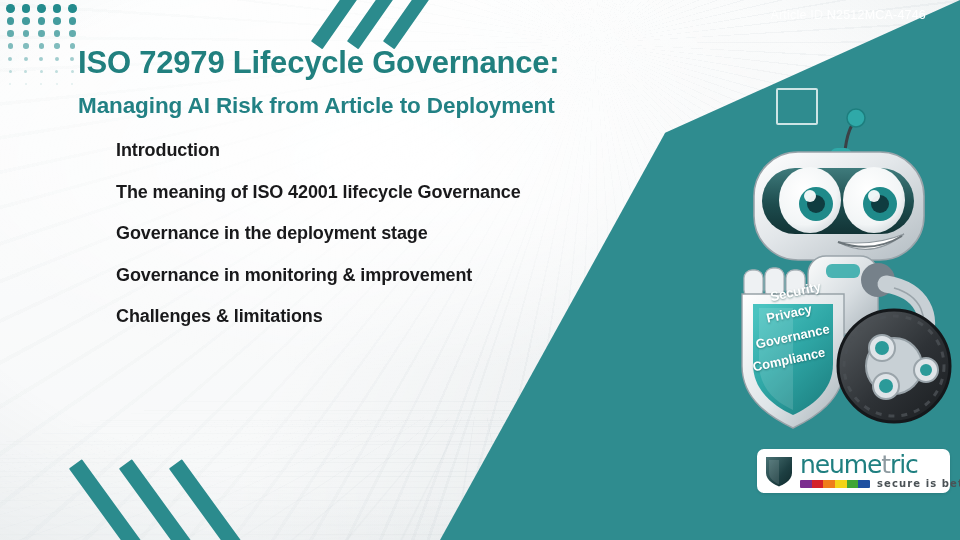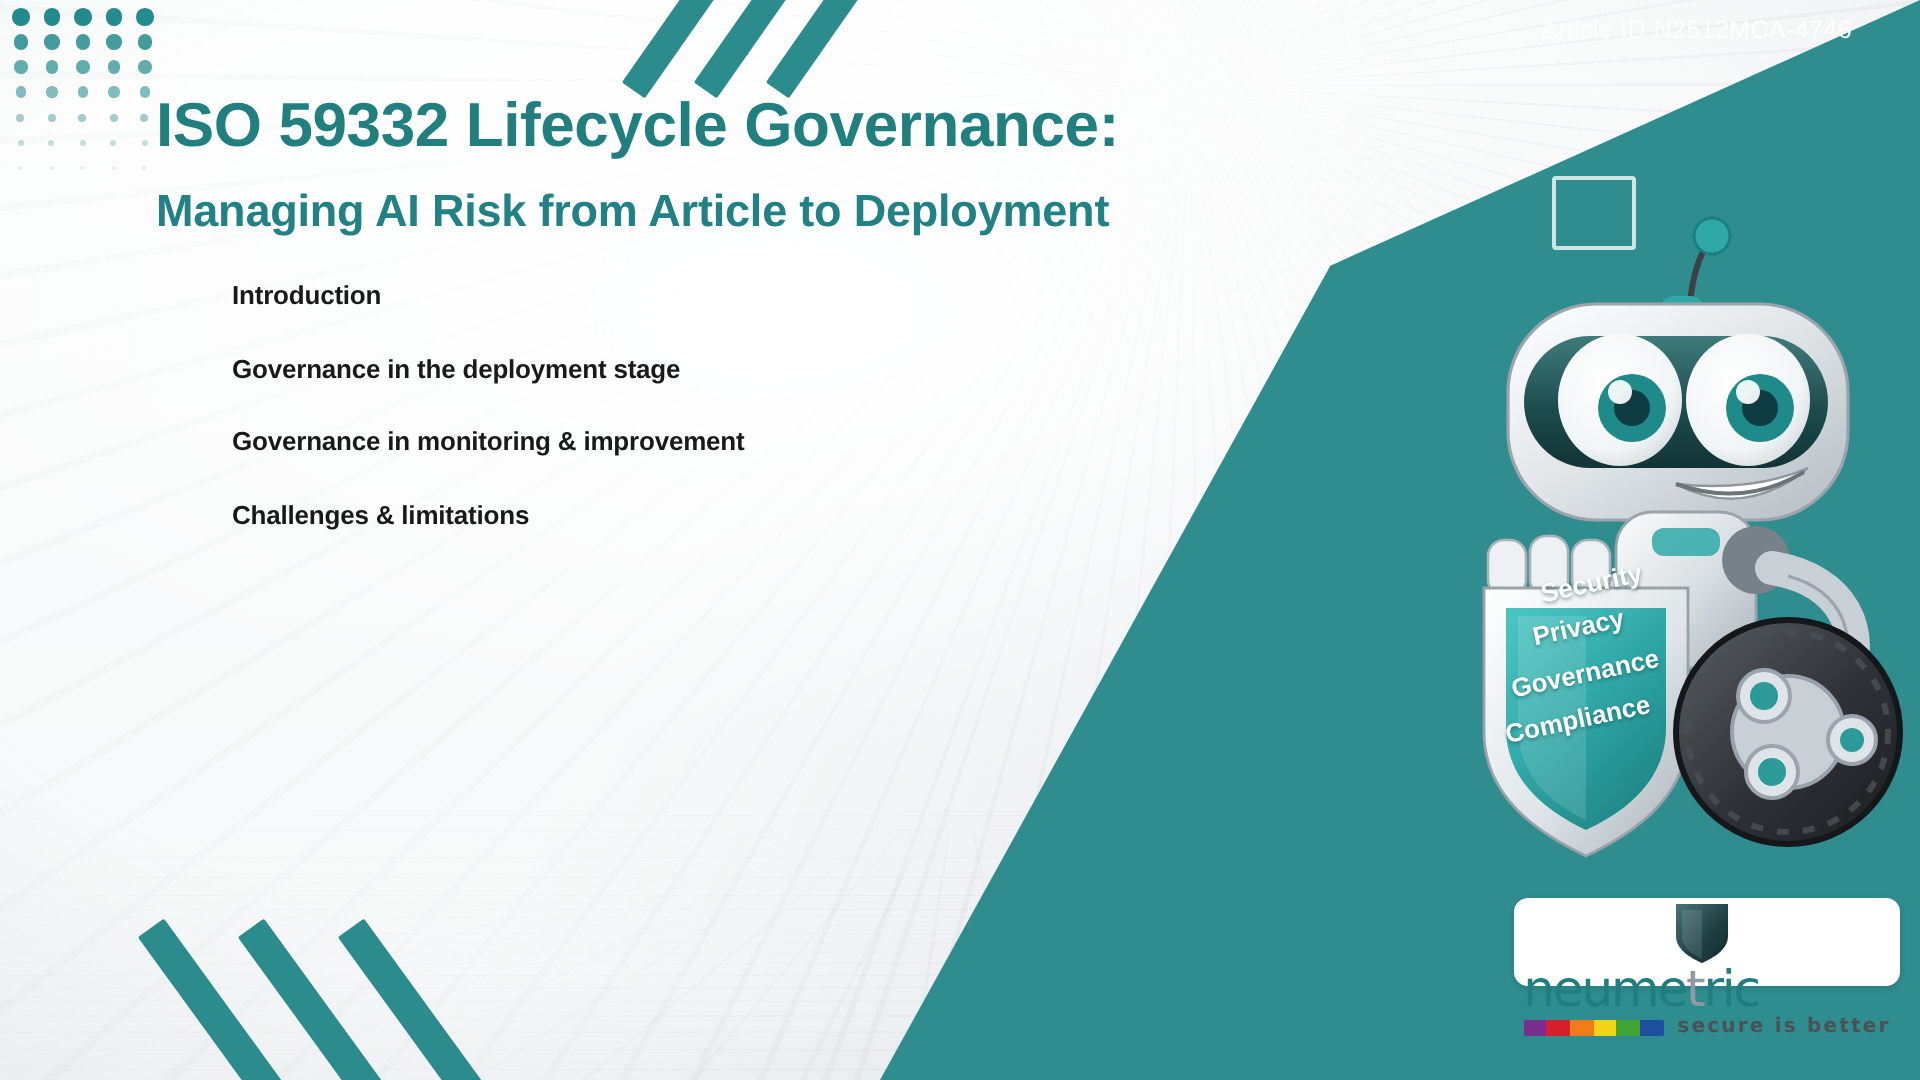--- a/index.html
+++ b/index.html
@@ -92,21 +92,21 @@
   }
   .subtitle{
     position:absolute;left:78px;top:93px;
     font-size:22.5px;font-weight:700;color:#228184;
     letter-spacing:-0.1px;white-space:nowrap;
   }
 
   
   .toc{position:absolute;left:116px;top:141px;width:600px;}
   .toc-item{
-    font-size:13px;font-weight:700;color:#19191b;
+    font-size:18px;font-weight:700;color:#19191b;
     line-height:1;margin-bottom:23.6px;white-space:nowrap;
     letter-spacing:-0.1px;
   }
 
   
   .robot{position:absolute;left:726px;top:104px;width:234px;height:330px;}
   .robot svg{display:block;width:100%;height:100%;overflow:visible;}
 
   .shield-txt{
     position:absolute;left:752px;top:282px;width:110px;height:106px;
@@ -121,21 +121,20 @@
   .shield-txt .l2{left:14px;top:24px;transform:rotate(-12deg);}
   .shield-txt .l3{left:3px;top:47px;transform:rotate(-12deg);}
   .shield-txt .l4{left:0px;top:70px;transform:rotate(-12deg);}
 
   
   .logo{
     position:absolute;left:757px;top:449px;width:193px;height:44px;
     background:#ffffff;border-radius:7px;
     display:flex;align-items:center;padding:0 7px;box-sizing:border-box;
     box-shadow:0 1px 3px rgba(0,0,0,.12);
-    flex-direction:column;
   }
   .logo .mark{width:30px;height:34px;flex:0 0 30px;margin-right:6px;}
   .logo .lt{flex:1;display:flex;flex-direction:column;justify-content:center;}
   .logo .wordmark{
     font-size:25px;font-weight:400;color:#1f7f80;line-height:.92;
     letter-spacing:-1.1px;font-family:"DejaVu Sans", sans-serif;
   }
   .logo .wordmark .t{color:#8e9aa0;}
   .logo .sub{display:flex;align-items:center;margin-top:2px;}
   .rainbow{display:flex;width:70px;height:8px;border-radius:1px;overflow:hidden;}
@@ -207,25 +206,26 @@
     <span style="left:106px;top:-12px;"></span>
   </div>
 
   <div class="wsquare"></div>
 
   <div class="article-id">
     <span class="lbl">Article ID</span>
     <span class="val">N2512MCA-4746</span>
   </div>
 
-  <div class="title">ISO 59332 Lifecycle Governance:</div>
+  <div class="title">ISO 72979 Lifecycle Governance:</div>
   <div class="subtitle">Managing AI Risk from Article to Deployment</div>
 
   <div class="toc" id="toc">
       <div class="toc-item">Introduction</div>
+      <div class="toc-item">The meaning of ISO 42001 lifecycle Governance</div>
       <div class="toc-item">Governance in the deployment stage</div>
       <div class="toc-item">Governance in monitoring &amp; improvement</div>
       <div class="toc-item">Challenges &amp; limitations</div>
     </div>
 
   <div class="robot">
     <svg viewBox="0 0 234 330" xmlns="http://www.w3.org/2000/svg">
       <defs>
         <linearGradient id="gHead" x1="0" y1="0" x2="1" y2="1">
           <stop offset="0%" stop-color="#ffffff"></stop>

